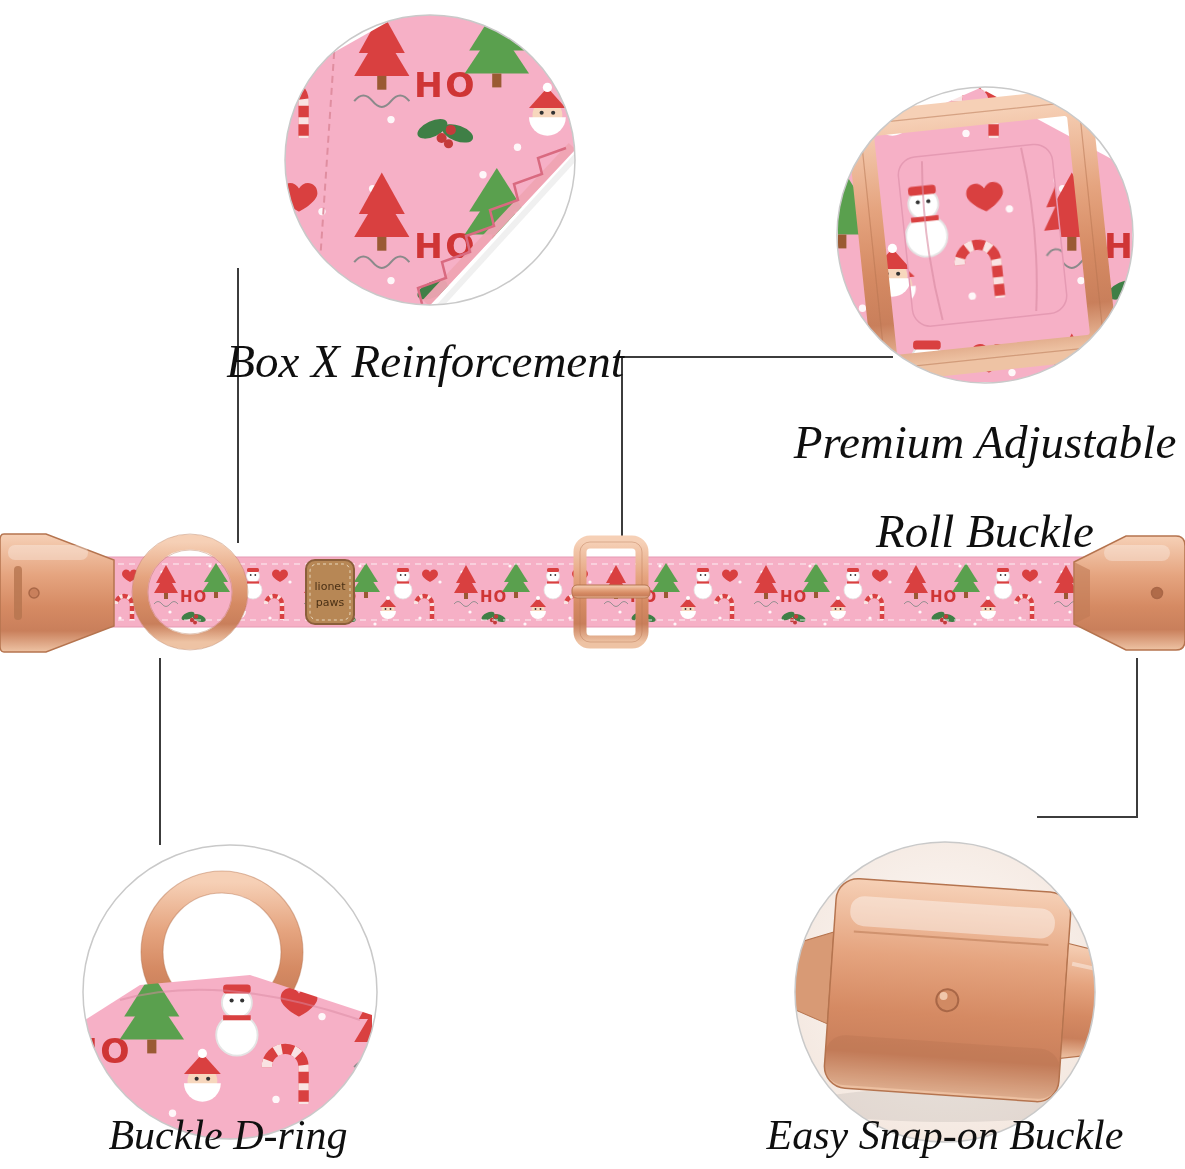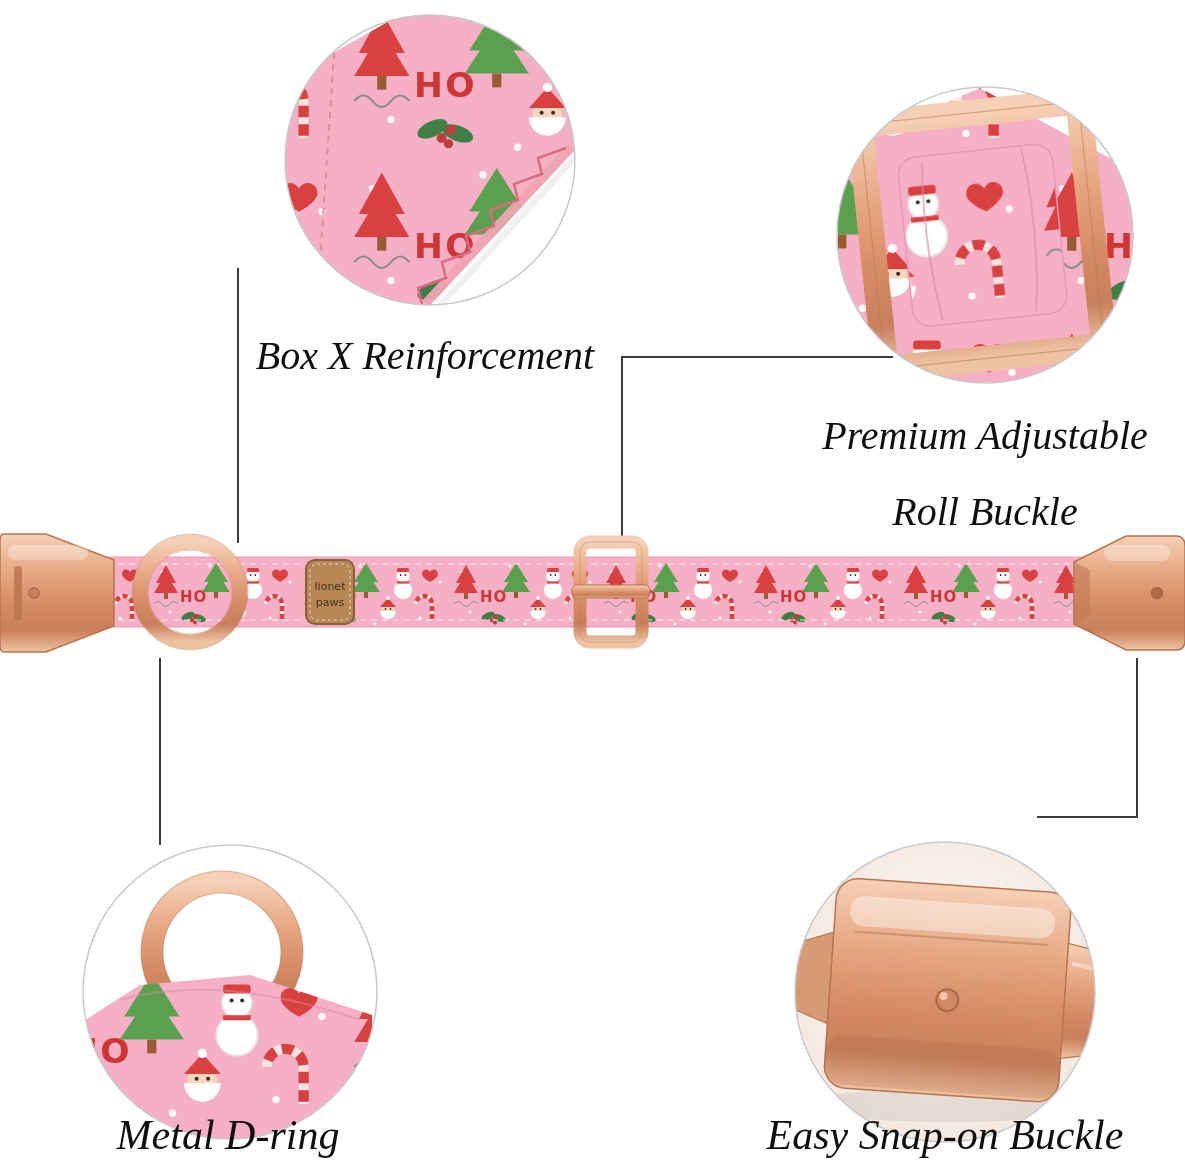--- a/index.html
+++ b/index.html
@@ -1,21 +1,21 @@
 <!DOCTYPE html>
 <html><head>
 <meta charset="utf-8">
 <style>
   html,body{margin:0;padding:0;background:#ffffff;}
   .canvas{position:relative;width:1185px;height:1169px;background:#ffffff;overflow:hidden;
           font-family:"Liberation Serif",serif;}
   svg.scene{position:absolute;left:0;top:0;}
   .label{position:absolute;text-align:center;color:#0f0f0f;font-style:italic;
          font-family:"Liberation Serif",serif;}
-  .l40{font-size:40px;line-height:1.5;}
+  .l40{font-size:47px;line-height:1.5;}
   .gap{line-height:1.9;}
   .l42{font-size:42px;line-height:1.3;}
 </style>
 </head>
 <body>
 
 <div class="canvas">
 
 <svg class="scene" width="1185" height="1169" viewBox="0 0 1185 1169">
   <defs>
@@ -211,20 +211,20 @@
 <div class="label l40" style="left:175px;top:326px;width:500px;">
   <div>Box X Reinforcement</div>
 </div>
 
 <div class="label l40 gap" style="left:715px;top:398px;width:540px;">
   <div>Premium Adjustable</div>
   <div>Roll Buckle</div>
 </div>
 
 <div class="label l42" style="left:28px;top:1108px;width:400px;">
-  <div>Metal D-ring</div>
+  <div>Buckle D-ring</div>
 </div>
 
 <div class="label l42" style="left:670px;top:1108px;width:550px;">
   <div>Easy Snap-on Buckle</div>
 </div>
 
 </div>
 
 </body></html>

